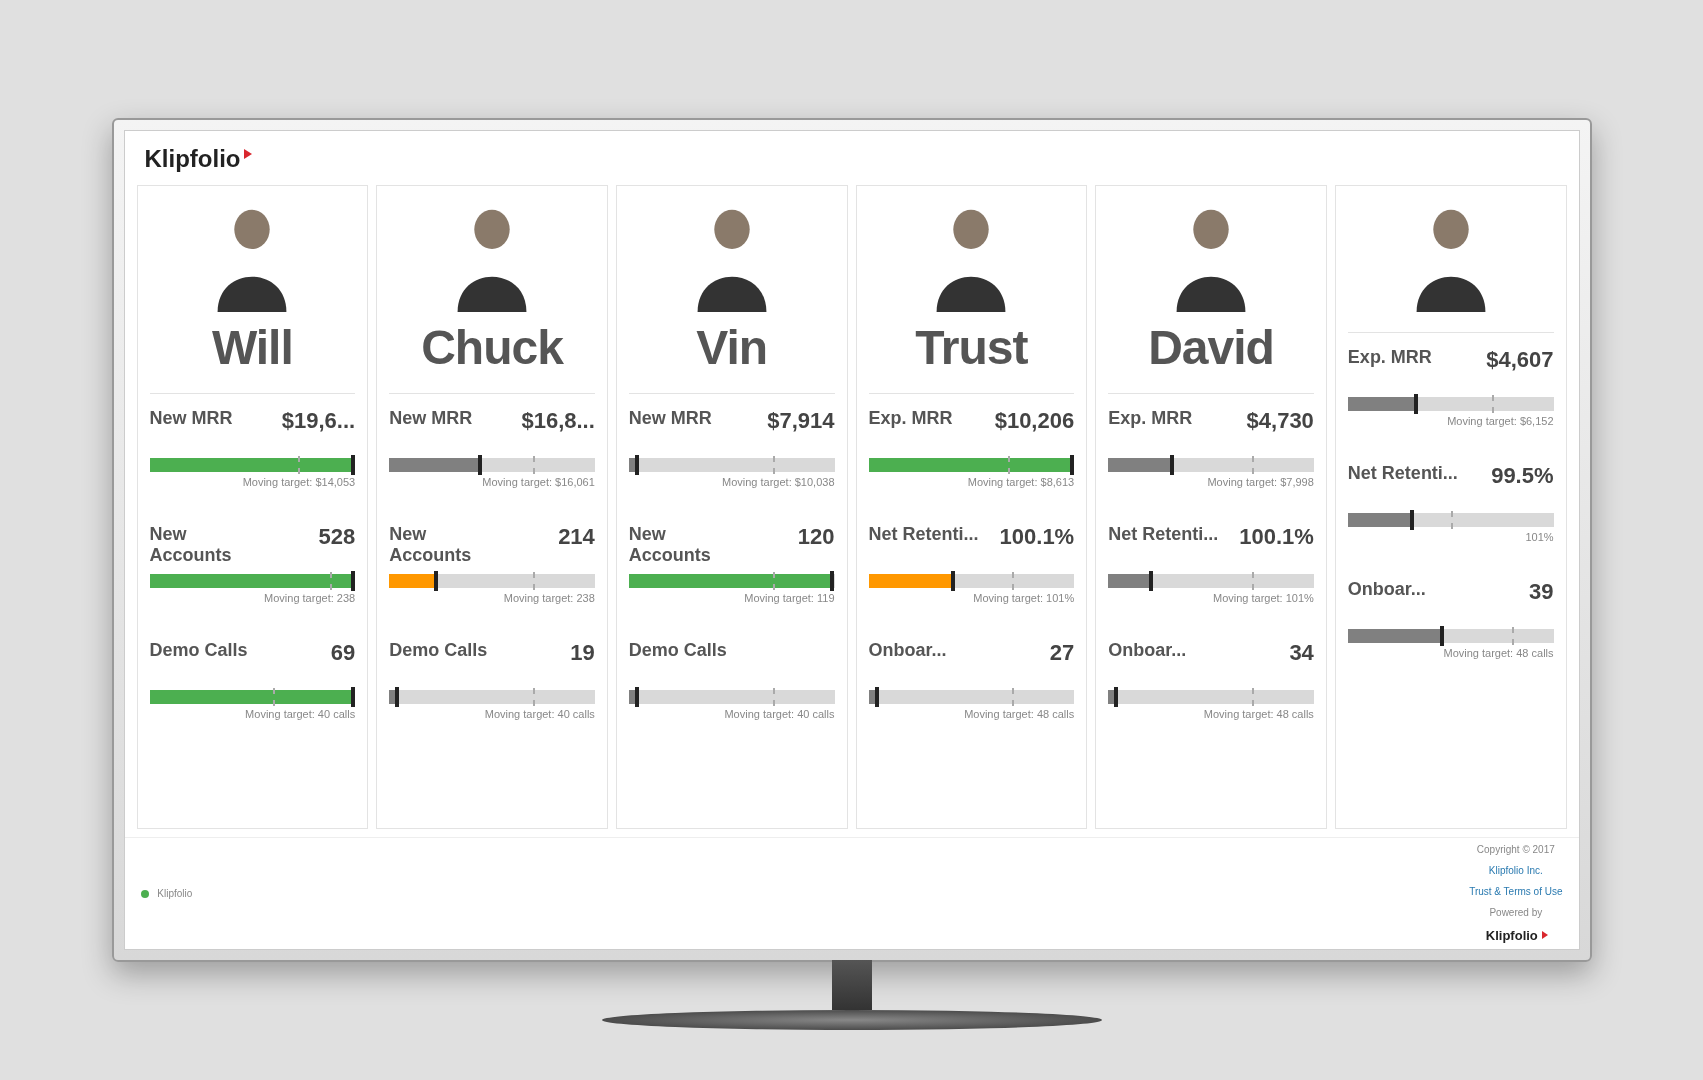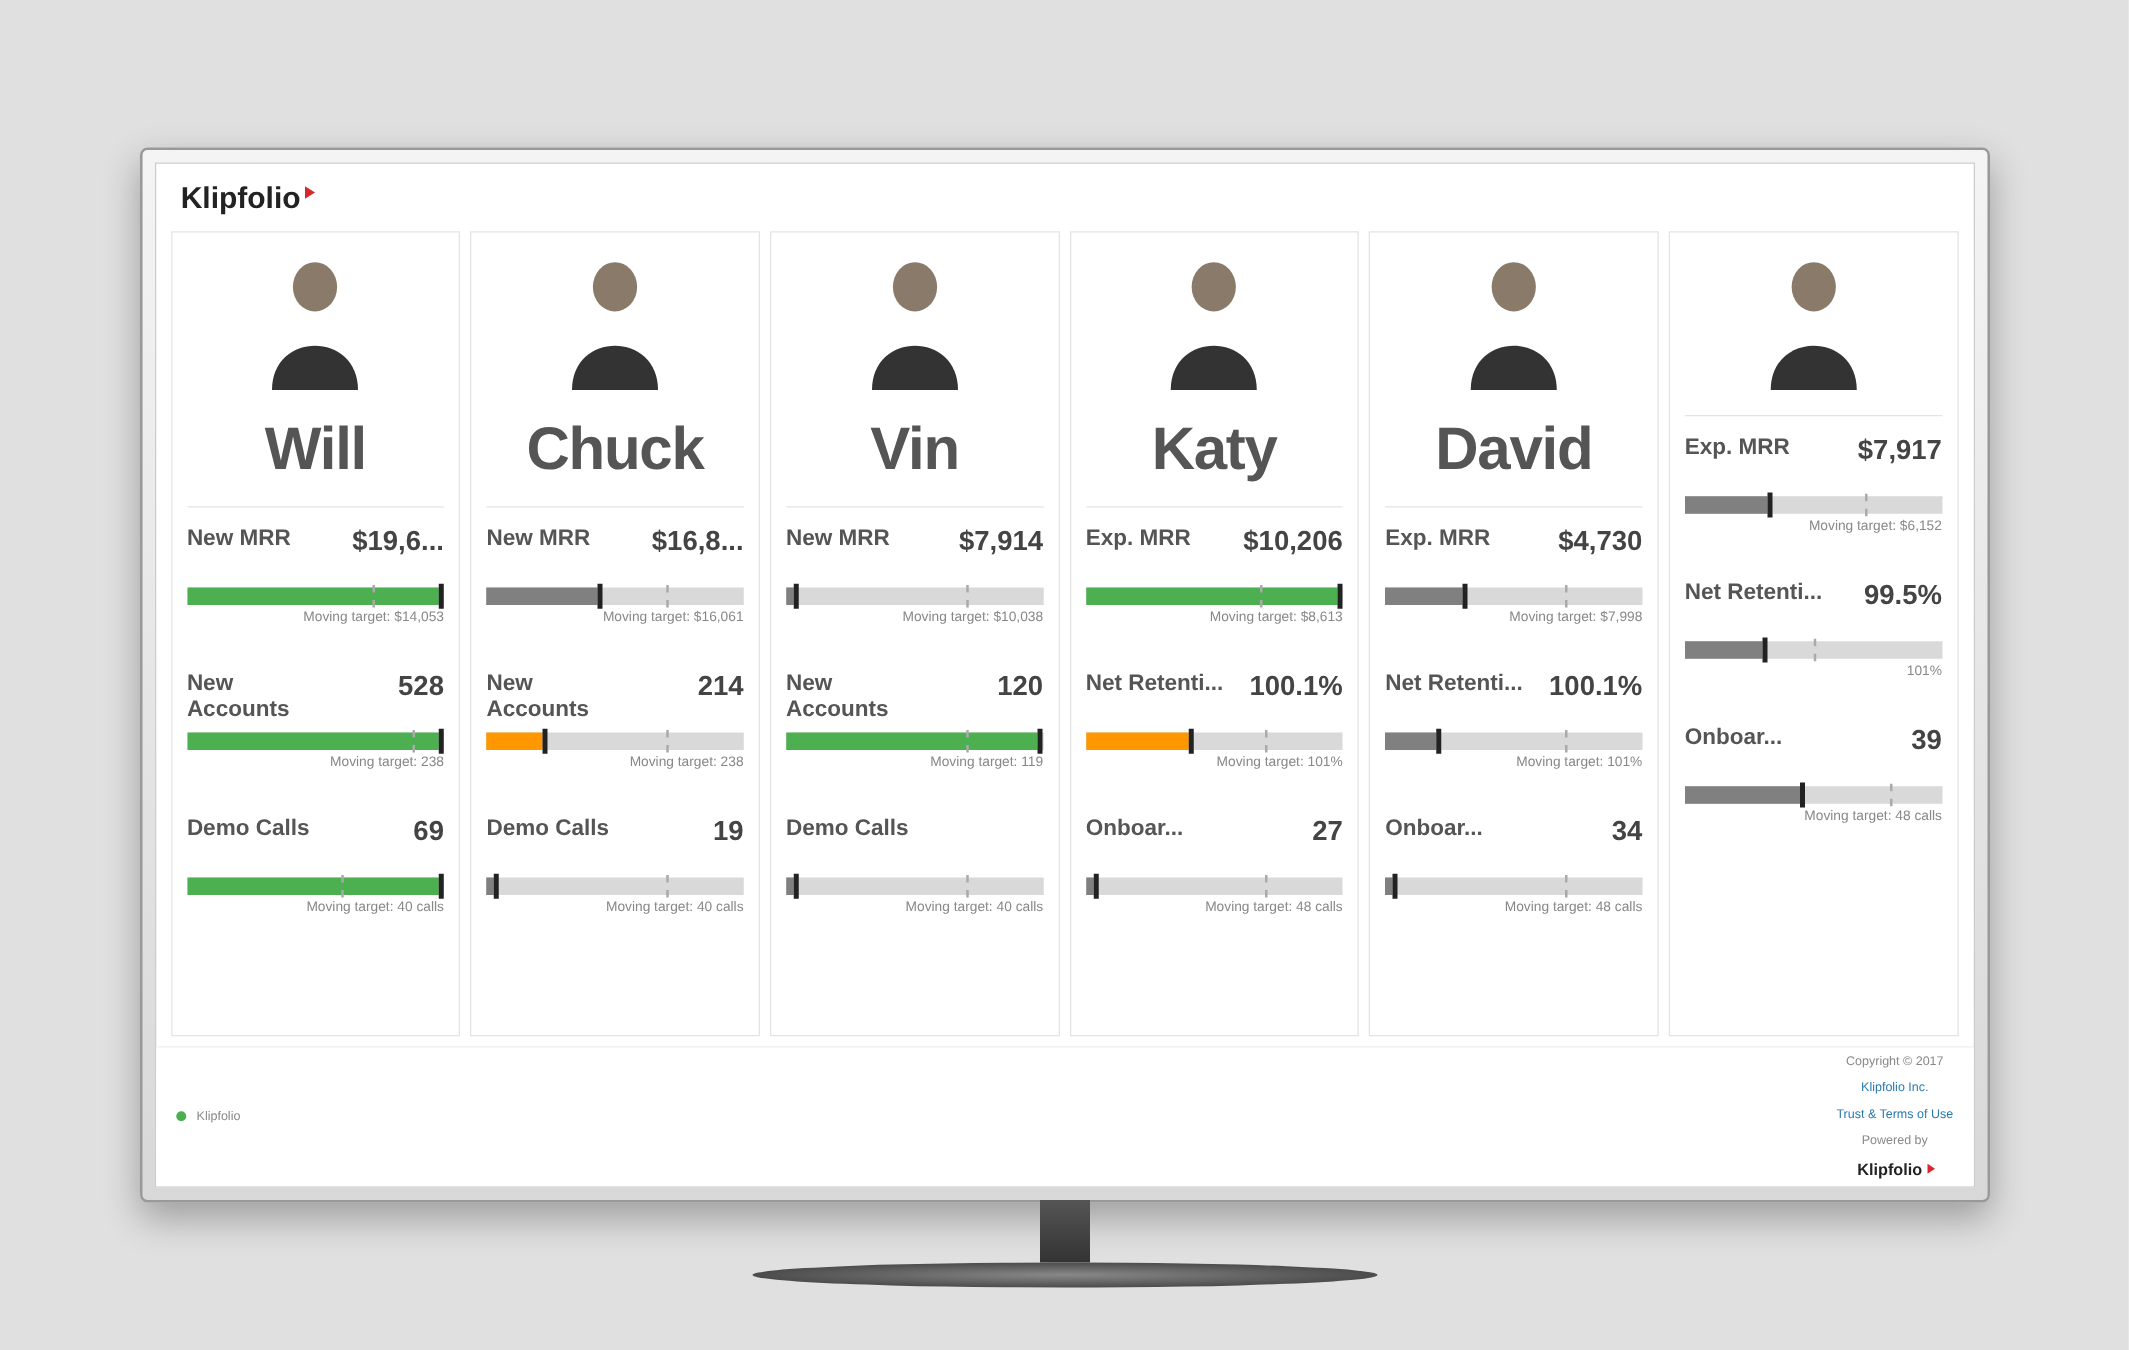--- a/index.html
+++ b/index.html
@@ -94,21 +94,21 @@
     display: flex;
     align-items: flex-end;
     justify-content: center;
   }
   .avatar svg { width: 100px; height: 118px; }
   .name {
     text-align: center;
     font-size: 48px;
     font-weight: 800;
     color: #555;
-    margin-top: 18px;
+    margin-top: 6px;
     letter-spacing: -1px;
   }
   hr.sep {
     border: none;
     border-top: 1px solid #e3e3e3;
     margin: 18px 0 14px 0;
   }
   .metric { margin-bottom: 6px; }
   .metric-row {
     display: flex;
@@ -359,21 +359,21 @@
       </div>
 
   </div>
         <div class="card">
     <div class="avatar">
             <svg viewBox="0 0 100 120">
     <ellipse cx="50" cy="34" rx="18" ry="20" fill="#8a7a6a"></ellipse>
     <path d="M15 118 C15 70 85 70 85 118 Z" fill="#333"></path>
   </svg>
           </div>
-    <div class="name">Katy</div>
+    <div class="name">Trust</div>
 
       <hr class="sep">
 
       <div class="metric">
         <div class="metric-row">
           <div class="metric-label">Exp. MRR</div>
           <div class="metric-value">$10,206</div>
         </div>
         <div class="gauge">
           <div class="fill green" style="width:98%"></div>
@@ -471,21 +471,21 @@
     <ellipse cx="50" cy="34" rx="18" ry="20" fill="#8a7a6a"></ellipse>
     <path d="M15 118 C15 70 85 70 85 118 Z" fill="#333"></path>
   </svg>
           </div>
 
       <hr class="sep">
 
       <div class="metric">
         <div class="metric-row">
           <div class="metric-label">Exp. MRR</div>
-          <div class="metric-value">$7,917</div>
+          <div class="metric-value">$4,607</div>
         </div>
         <div class="gauge">
           <div class="fill gray" style="width:32%"></div>
           <div class="target-line" style="left:70%"></div>
           <div class="marker" style="left:32%"></div>
         </div>
         <div class="target-text">Moving target: $6,152</div>
       </div>
       <div style="height:30px"></div>
 

